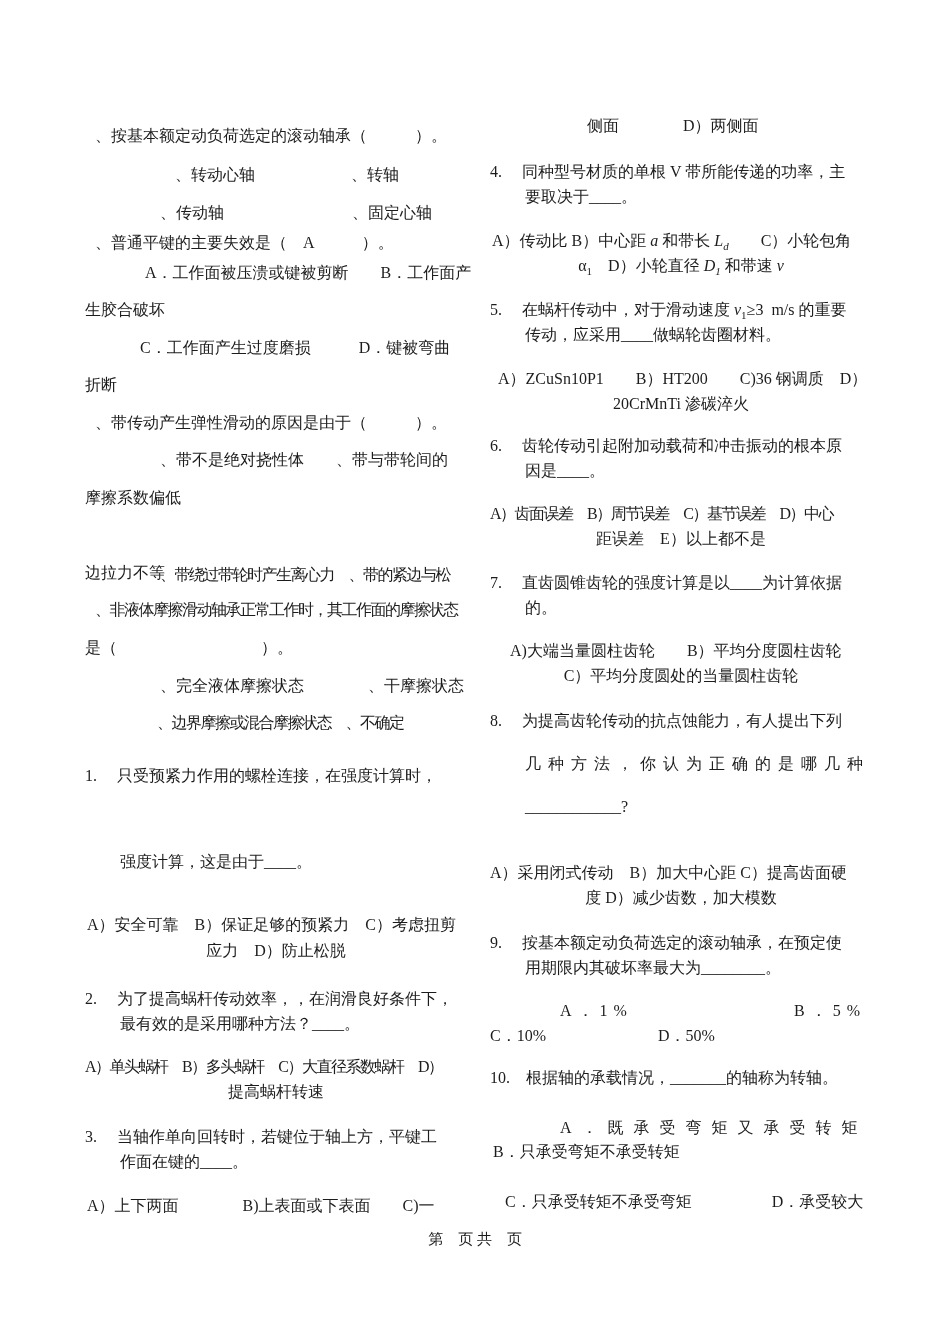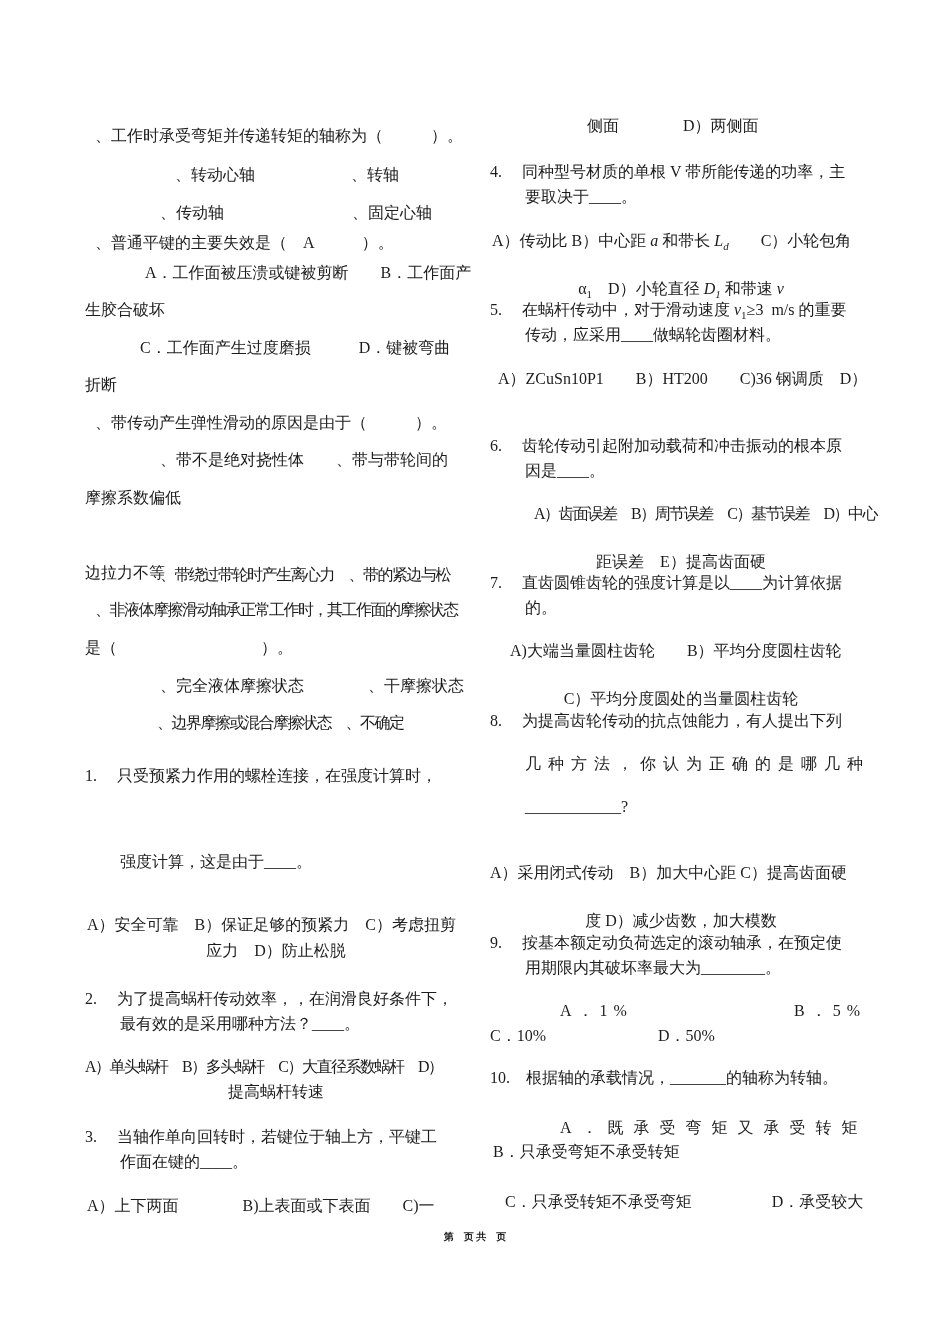--- a/index.html
+++ b/index.html
@@ -8,21 +8,21 @@
     width:950px;height:1344px;
     margin:0 auto;
     background:#ffffff;
     font-family:"Liberation Serif","DejaVu Serif",serif;
     font-size:16px;
     color:#1c1c1c;
     overflow:hidden;
   }
   .ln{position:absolute;white-space:pre;line-height:1.25;}
   .cL{left:85px;width:382px;text-align:center;}
-  .cR{left:490px;width:382px;text-align:center;margin-top:23px;}
+  .cR{left:490px;width:382px;text-align:center;}
   .tight{letter-spacing:-1.5px;}
   .ls7{letter-spacing:7px;}
   .ls10{letter-spacing:10px;}
   .ls6{letter-spacing:6px;}
   i{font-style:italic;}
   sub{font-size:11px;line-height:0;}
   
   .la1{top:126px;left:95px;}  .la2{top:165px;left:175px;} .la3{top:203px;left:160px;}
   .la4{top:233px;left:95px;}  .la5{top:263px;left:145px;} .la6{top:300px;left:85px;}
   .la7{top:338px;left:140px;} .la8{top:375px;left:85px;}  .la9{top:413px;left:95px;}
@@ -34,40 +34,40 @@
   .lq2a{top:989px;left:85px;} .lq2b{top:1014px;left:120px;}
   .lq2c{top:1057px;left:85px;}.lq2d{top:1082px;}
   .lq3a{top:1127px;left:85px;}.lq3b{top:1152px;left:120px;}.lq3c{top:1196px;left:87px;}
   
   .rb0{top:116px;left:587px;}
   .rq4a{top:162px;left:490px;} .rq4b{top:187px;left:525px;}
   .rq4c{top:231px;left:492px;} .rq4d{top:256px;}
   .rq5a{top:300px;left:490px;} .rq5b{top:325px;left:525px;}
   .rq5c{top:369px;left:498px;} .rq5d{top:394px;}
   .rq6a{top:436px;left:490px;} .rq6b{top:461px;left:525px;}
-  .rq6c{top:504px;left:490px;margin-left:44px;} .rq6d{top:529px;}
+  .rq6c{top:504px;left:490px;} .rq6d{top:529px;}
   .rq7a{top:573px;left:490px;} .rq7b{top:598px;left:525px;}
   .rq7c{top:641px;left:510px;} .rq7d{top:666px;}
   .rq8a{top:711px;left:490px;} .rq8b{top:754px;left:525px;} .rq8c{top:797px;left:525px;}
   .rq8d{top:863px;left:490px;} .rq8e{top:888px;text-align:center;}
   .rq9a{top:933px;left:490px;} .rq9b{top:958px;left:525px;}
   .rq9c{top:1001px;left:490px;width:382px;}
   .q9spanA{margin-left:70px;font-family:Liberation Serif, serif;}
   .q9spanB{position:absolute;right:6px;top:0;}
   .rq9d{top:1026px;left:490px;}
   .rq10a{top:1068px;left:490px;}
   .rq10b{top:1118px;left:560px;} .rq10c{top:1142px;left:493px;} .rq10d{top:1192px;left:505px;}
-  .pfooter{top:1230px;left:0;width:950px;text-align:center;font-size:10px;white-space:pre;position:absolute;font-weight:bold;}
+  .pfooter{top:1230px;left:0;width:950px;text-align:center;font-size:15px;white-space:pre;position:absolute;}
 </style>
 </head>
 <body>
 
 <div class="page">
 
-  <div class="ln la1">、工作时承受弯矩并传递转矩的轴称为（　　　）。</div>
+  <div class="ln la1">、按基本额定动负荷选定的滚动轴承（　　　）。</div>
   <div class="ln la2">、转动心轴　　　　　　、转轴</div>
   <div class="ln la4">、普通平键的主要失效是（　A　　　）。</div>
   <div class="ln la3">、传动轴　　　　　　　　、固定心轴</div>
   <div class="ln la5">A．工作面被压溃或键被剪断　　B．工作面产</div>
   <div class="ln la6">生胶合破坏</div>
   <div class="ln la7">C．工作面产生过度磨损　　　D．键被弯曲</div>
   <div class="ln la8">折断</div>
   <div class="ln la9">、带传动产生弹性滑动的原因是由于（　　　）。</div>
   <div class="ln la10">、带不是绝对挠性体　　、带与带轮间的</div>
   <div class="ln la11">摩擦系数偏低</div>
@@ -95,25 +95,26 @@
   <div class="ln rb0">侧面　　　　D）两侧面</div>
 
   <div class="ln rq4a">4.　 同种型号材质的单根 V 带所能传递的功率，主</div>
   <div class="ln rq4b">要取决于____。</div>
   <div class="ln rq4c"><span>A）传动比 B）中心距 </span><i>a</i><span> 和带长 </span><i>L</i><sub><i>d</i></sub><span>　　C）小轮包角</span></div>
   <div class="ln rq4d cR"><span>α</span><sub>1</sub><span>　D）小轮直径 </span><i>D</i><sub><i>1</i></sub><span> 和带速 </span><i>v</i></div>
 
   <div class="ln rq5a"><span>5.　 在蜗杆传动中，对于滑动速度 </span><i>v</i><sub>1</sub><span>≥3  m/s 的重要</span></div>
   <div class="ln rq5b">传动，应采用____做蜗轮齿圈材料。</div>
   <div class="ln rq5c">A）ZCuSn10P1　　B）HT200　　C)36 钢调质　D）</div>
+  <div class="ln rq5d cR">20CrMnTi 渗碳淬火</div>
 
   <div class="ln rq6a">6.　 齿轮传动引起附加动载荷和冲击振动的根本原</div>
   <div class="ln rq6b">因是____。</div>
   <div class="ln rq6c tight">A）齿面误差　B）周节误差　C）基节误差　D）中心</div>
-  <div class="ln rq6d cR">距误差　E）提高齿面硬</div>
+  <div class="ln rq6d cR">距误差　E）以上都不是</div>
 
   <div class="ln rq7a">7.　 直齿圆锥齿轮的强度计算是以____为计算依据</div>
   <div class="ln rq7b">的。</div>
   <div class="ln rq7c">A)大端当量圆柱齿轮　　B）平均分度圆柱齿轮</div>
   <div class="ln rq7d cR">C）平均分度圆处的当量圆柱齿轮</div>
 
   <div class="ln rq8a">8.　 为提高齿轮传动的抗点蚀能力，有人提出下列</div>
   <div class="ln rq8b ls7">几种方法，你认为正确的是哪几种</div>
   <div class="ln rq8c">____________?</div>
   <div class="ln rq8d">A）采用闭式传动　B）加大中心距 C）提高齿面硬</div>

